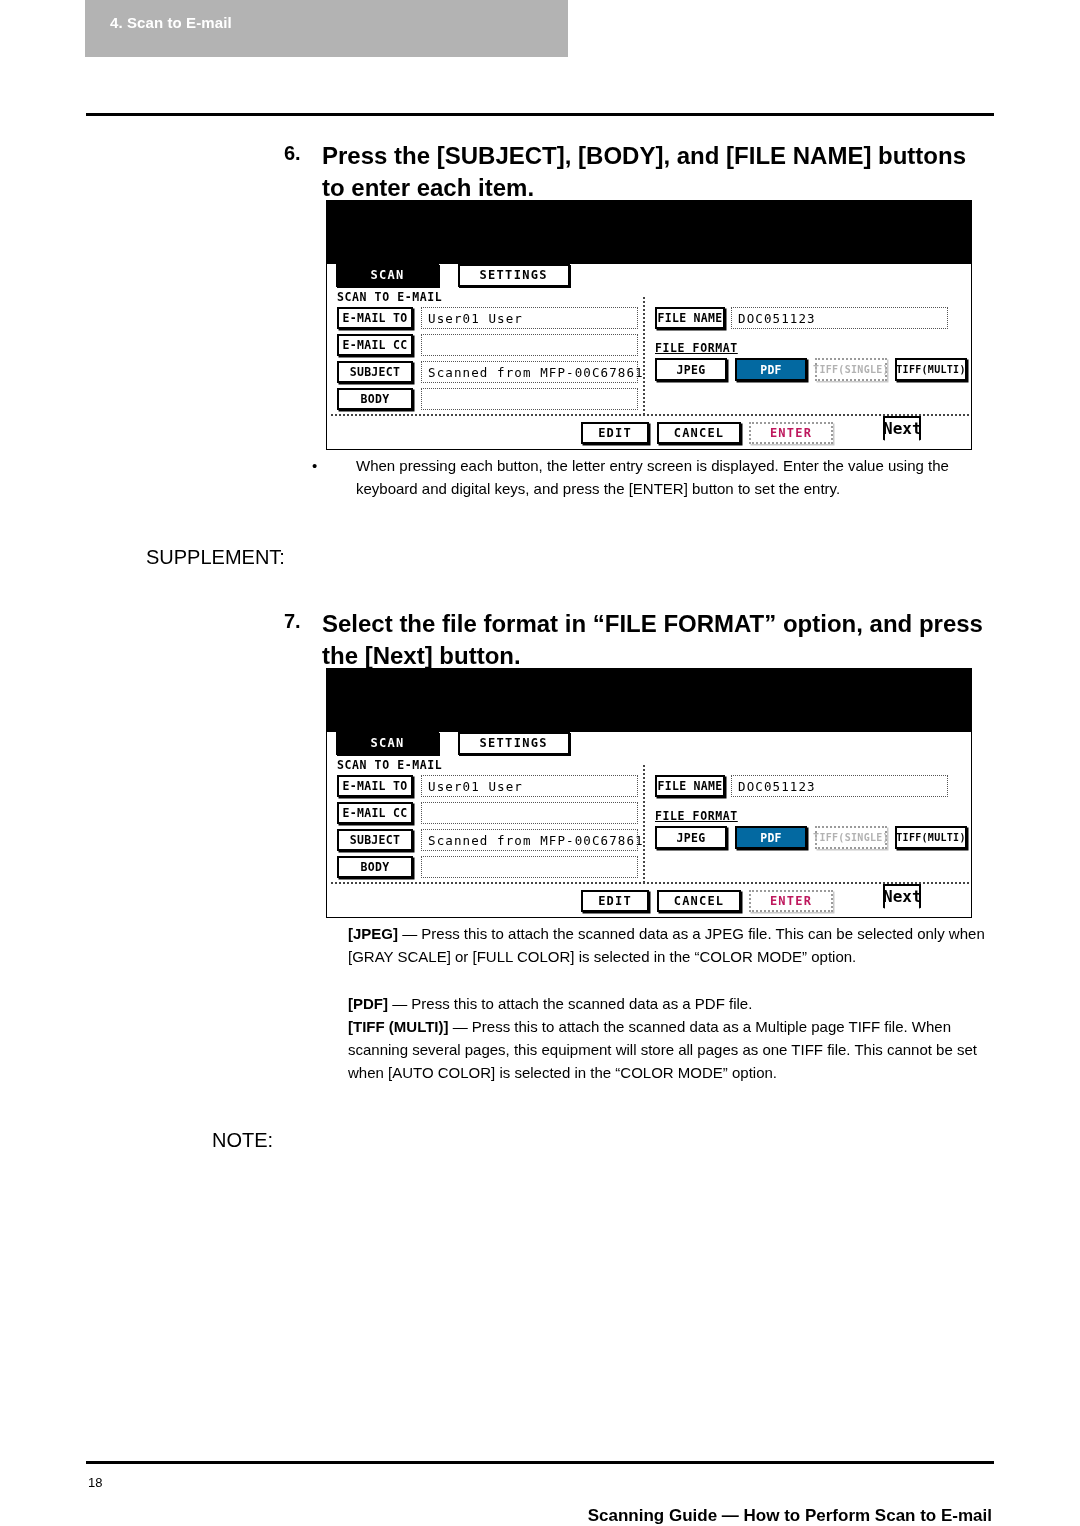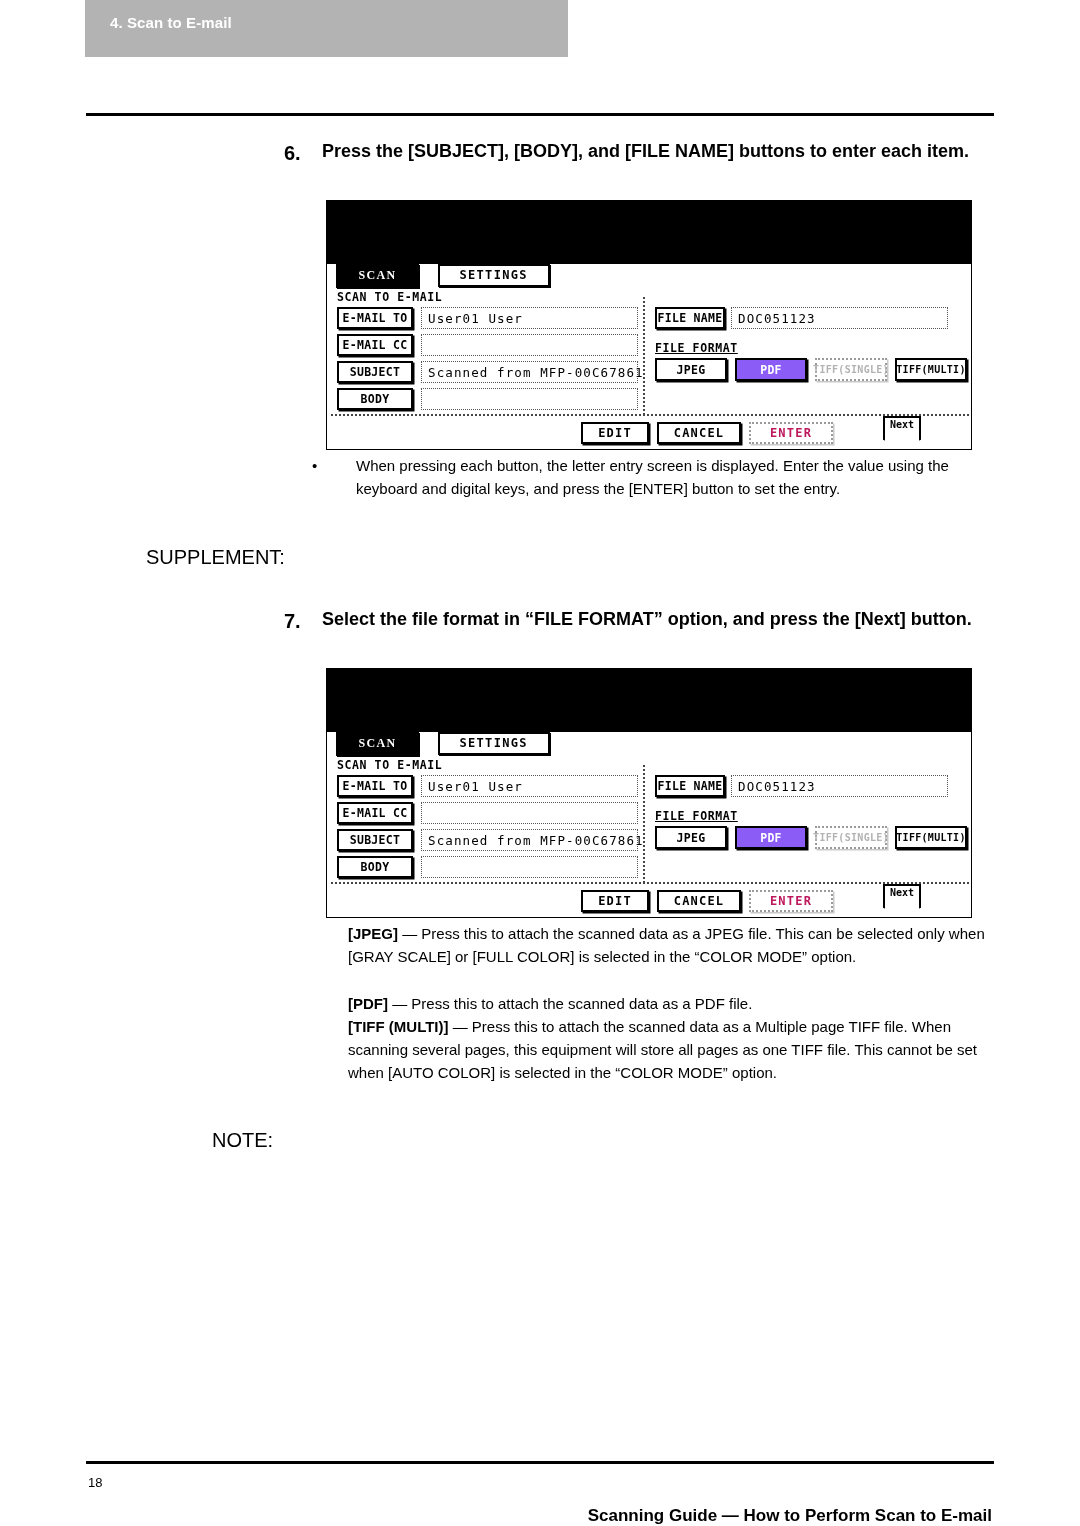--- a/index.html
+++ b/index.html
@@ -34,21 +34,21 @@
     background:#000;
   }
 
   
   .step{ position:absolute; display:flex; }
   .step-num{
     font-size:20px; font-weight:bold; width:38px; flex:none;
     line-height:1.32;
   }
   .step-txt{
-    font-size:18px; font-weight:bold; line-height:1.32;
+    font-size:24px; font-weight:bold; line-height:1.32;
     width:668px;
   }
 
   
   .bullet{ position:absolute; display:flex; }
   .bullet-dot{ width:44px; flex:none; font-size:15px; line-height:1.5; text-align:left;}
   .bullet-body{ font-size:15px; line-height:1.5; }
 
   .labelblock{ position:absolute; display:flex; }
   .lb-label{ flex:none; font-size:20px; line-height:1.5;margin-left:32px; }
@@ -82,21 +82,21 @@
     background:#fff;
     color:#000;
     font-size:12px; font-weight:bold;
     letter-spacing:1.3px;
     text-align:center;
     padding:2px 0 3px 0;
     box-shadow:1px 1px 0 #000;
     vertical-align:top;
   }
   .tab.sel{ background:#000; color:#fff; }
-  .tab-scan{ width:83px; margin-right:9px;font-family:Liberation Serif, serif; }
+  .tab-scan{ width:103px; margin-right:9px; }
   .tab-settings{ width:112px; }
 
   
   .scrtitle{
     position:absolute; font-size:11.5px; font-weight:bold;
     letter-spacing:.6px;
   }
 
   
   .keybtn{
@@ -138,21 +138,21 @@
   }
   .fmtbtn{
     position:absolute;
     border:2px solid #000;
     background:#fff; color:#000;
     font-size:11.5px; font-weight:bold; letter-spacing:.3px;
     text-align:center;
     box-shadow:1.5px 1.5px 0 #000;
     display:flex; align-items:center; justify-content:center;
   }
-  .fmtbtn.sel{ background:#8b5cf6; color:#fff; }
+  .fmtbtn.sel{ background:#0369a1; color:#fff; }
   .fmtbtn.dis{
     border:2px dotted #9a9a9a;
     color:#b2b2b2;
     box-shadow:1.5px 1.5px 0 #c9c9c9;
   }
 
   
   .actbtn{
     position:absolute;
     border:2px solid #000;
@@ -181,21 +181,21 @@
     clip-path: polygon(0 0, 100% 0, 100% 74%, 50% 100%, 0 74%);
   }
   .nextbtn .shade{
     position:absolute; left:2px; top:2px; width:100%; height:100%;
     background:#000;
     clip-path: polygon(0 0, 100% 0, 100% 74%, 50% 100%, 0 74%);
     z-index:-1;
   }
   .nextbtn .lbl{
     position:absolute; left:0; right:0; top:3px;
-    text-align:center; font-size:10px; font-weight:bold;
+    text-align:right; font-size:16px; font-weight:bold;
     color:#000;
   }
 </style>
 </head>
 <body>
 
 <div class="runhead">
   <div class="runhead-text">4. Scan to E-mail</div>
 </div>
 

